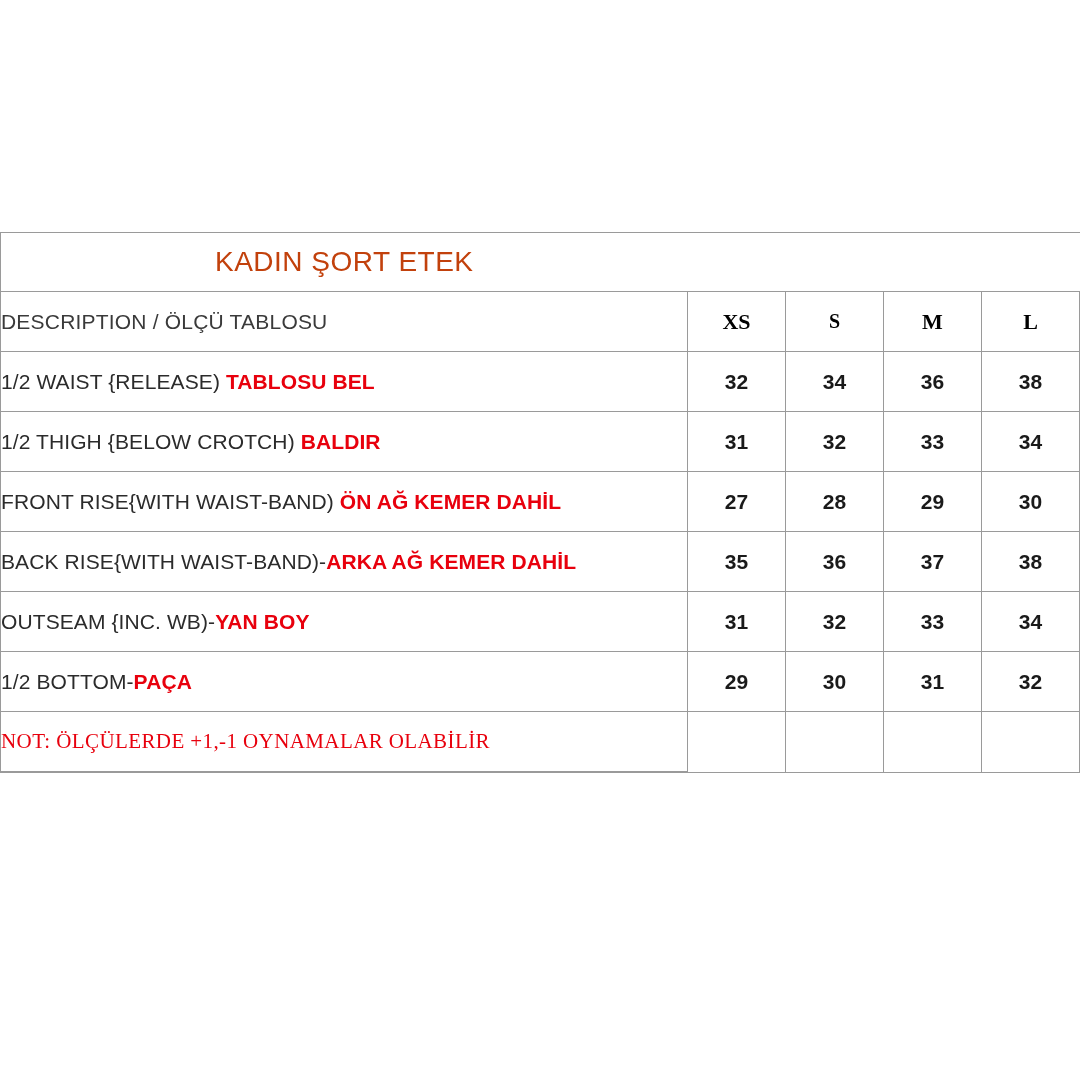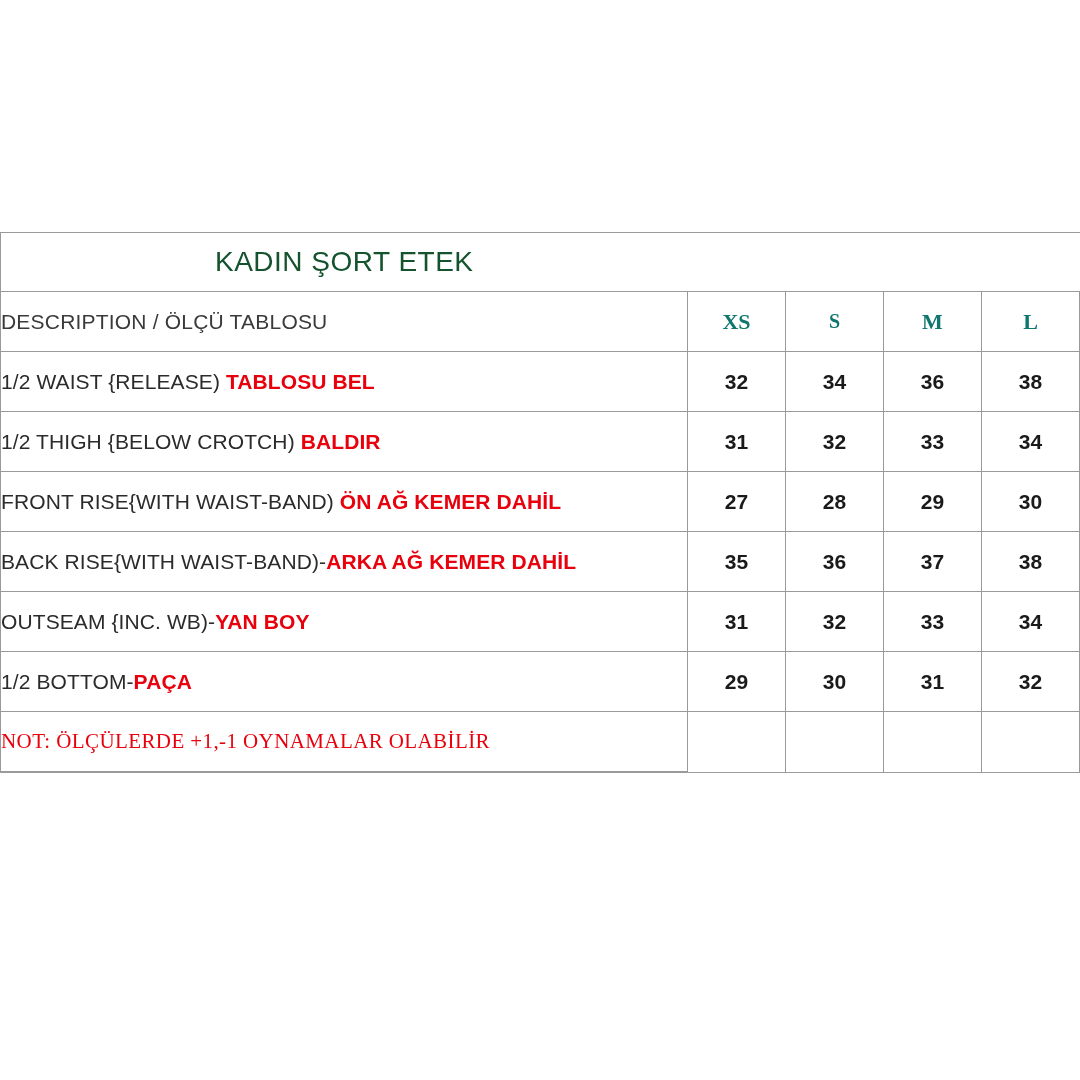--- a/index.html
+++ b/index.html
@@ -53,40 +53,40 @@
     border-left: 1px solid #9a9a9a !important;
     border-right: none !important;
     border-top: none !important;
     border-bottom: none !important;
     text-align: center;
     padding-right: 0;
   }
   .title-text {
     font-size: 28px;
     letter-spacing: 0.5px;
-    color: #14532d;
+    color: #c2410c;
     display: inline-block;
     padding-left: 0px;
   }
   .title-blank {
     border: none !important;
   }
 
   
   .hdr-desc {
     height: 59px;
     font-size: 21px;
     color: #3a3a3a;
     padding-left: 8px;
     letter-spacing: 0.2px;
   }
   .hdr-size {
     height: 59px;
     text-align: center;
-    color: #0f766e;
+    color: #000000;
     font-weight: bold;
     font-size: 22px;
     font-family: "Liberation Serif", serif;
   }
   .hdr-size.small-s {
     font-size: 20px;
   }
 
   
   .row-desc {

